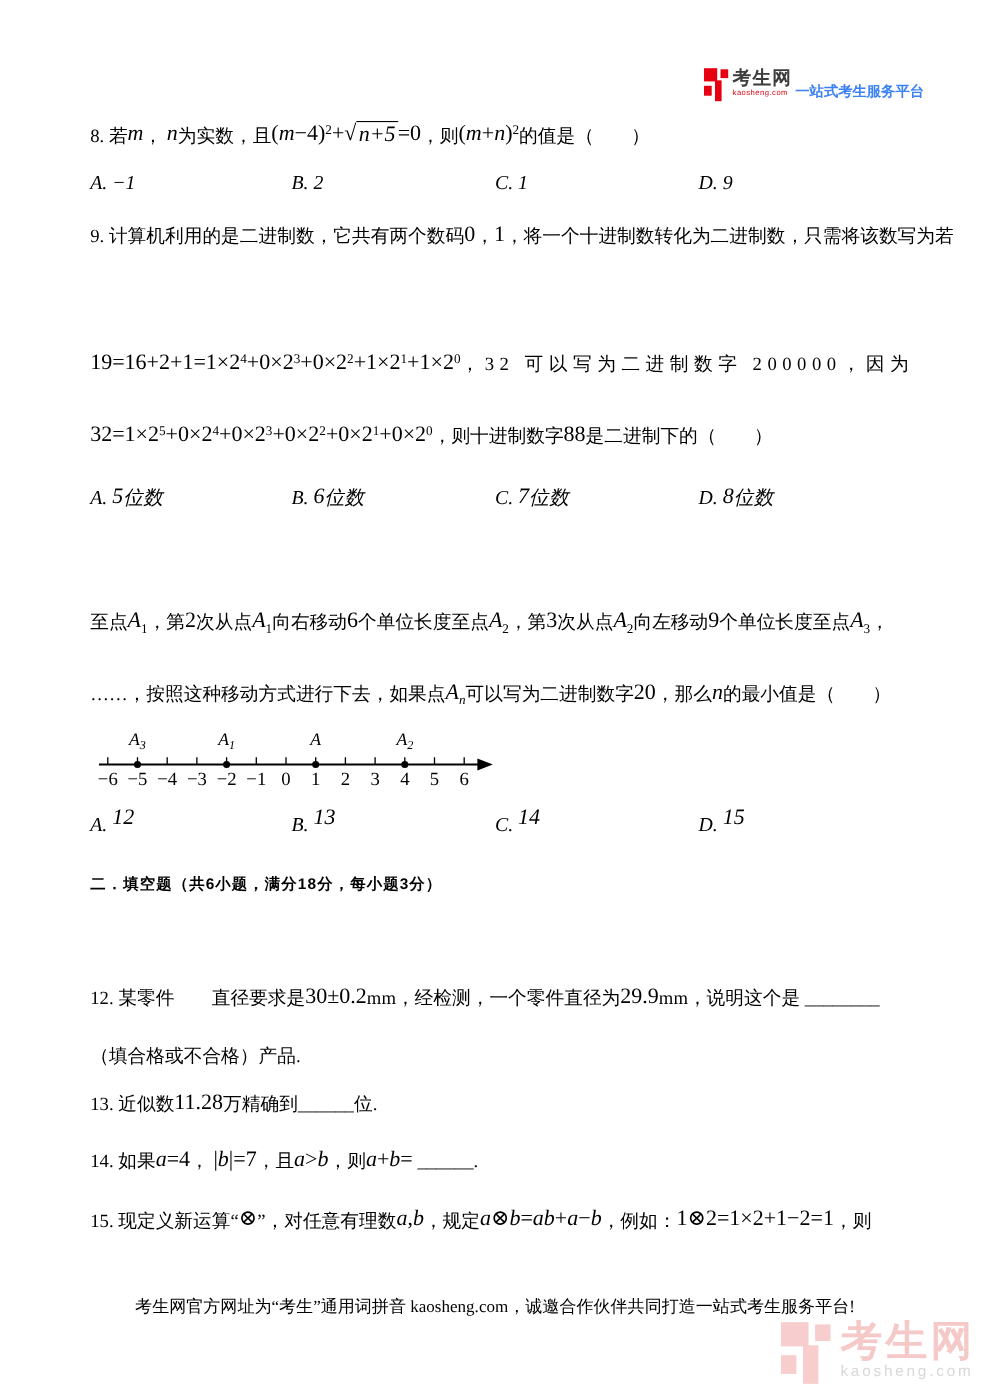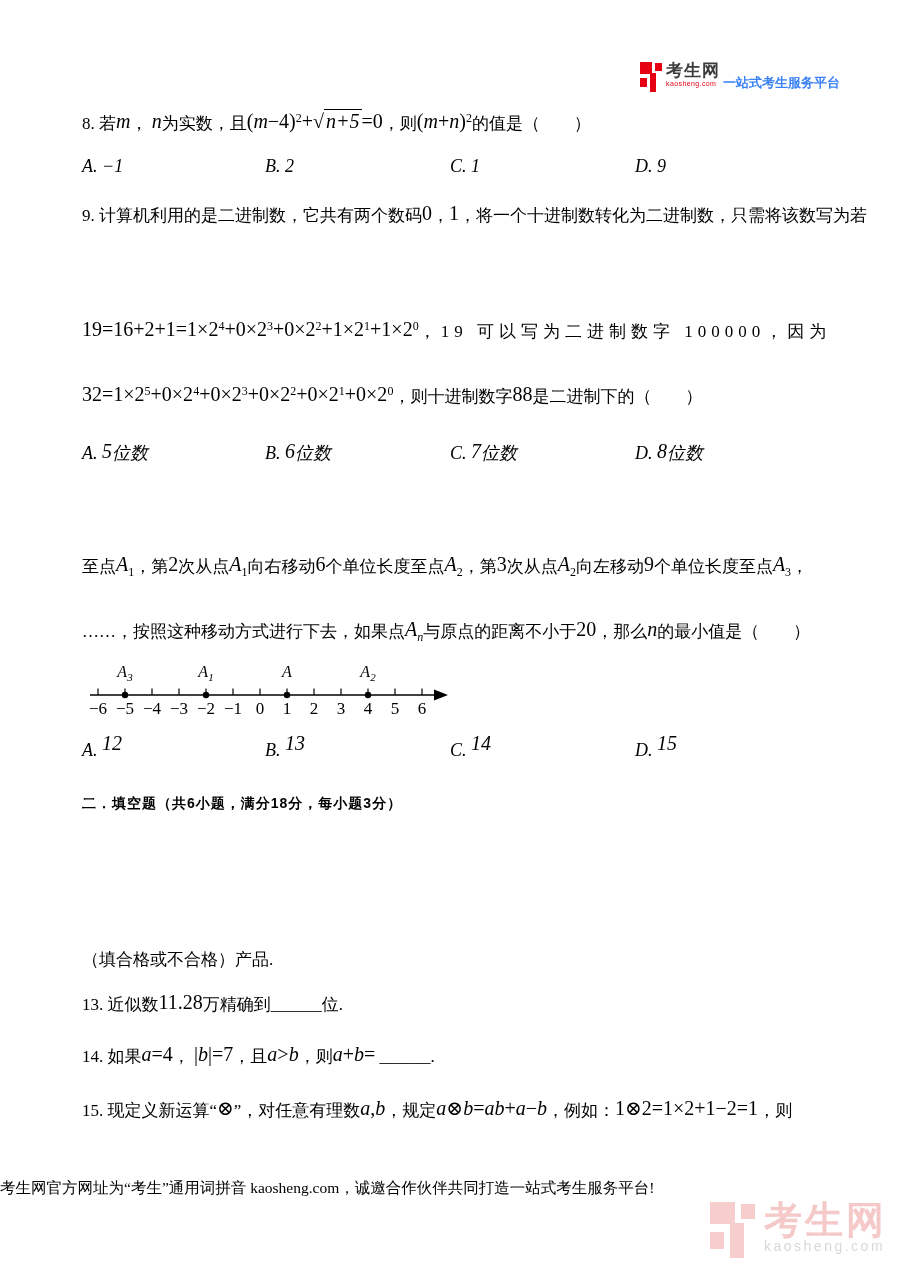--- a/index.html
+++ b/index.html
@@ -41,21 +41,21 @@
   .sec-title{position:absolute;left:82px;font-size:14px;font-weight:bold;white-space:nowrap;
              font-family:"Liberation Sans","DejaVu Sans",sans-serif;letter-spacing:1px;}
 
   
   .numline{position:absolute;left:88px;top:661px;}
   .numline text{font-family:"Liberation Serif","DejaVu Serif",serif;}
   .ticknum{font-size:17px;}
   .ptlabel{font-size:16px;font-style:italic;}
 
   
-  .footer{position:absolute;top:1178px;left:0;width:900px;text-align:left;font-size:15.5px;}
+  .footer{position:absolute;top:1178px;left:0;width:900px;text-align:center;font-size:15.5px;}
 
   
   .wm{position:absolute;left:710px;top:1202px;display:flex;align-items:flex-start;}
   .wm .mark{width:46px;height:56px;}
   .wm .mark i{background:#f7cdcd;}
   .wm-col{margin-left:8px;}
   .wm-brand{font-family:"Liberation Sans","DejaVu Sans",sans-serif;font-weight:bold;
             font-size:38px;line-height:36px;color:#f6c9c9;letter-spacing:3px;white-space:nowrap;}
   .wm-dom{font-family:"Liberation Sans","DejaVu Sans",sans-serif;font-size:14px;
           color:#d8d8d8;letter-spacing:2.5px;line-height:16px;}
@@ -81,31 +81,31 @@
 
   <div class="line" style="top:100px"><span>8. 若</span><span class="seg-i">m</span><span>， </span><span class="seg-i">n</span><span>为实数，且</span><span class="seg-m">(</span><span class="seg-i">m</span><span class="seg-m">−4)</span><sup class="seg-sup">2</sup><span class="seg-m">+</span><span class="seg-m">√</span><span class="seg-ov">n+5</span><span class="seg-m">=0</span><span>，则</span><span class="seg-m">(</span><span class="seg-i">m</span><span class="seg-m">+</span><span class="seg-i">n</span><span class="seg-m">)</span><sup class="seg-sup">2</sup><span>的值是（　　）</span></div>
   <div class="optrow" style="top:156px">
     <span class="opt o1"><span>A. −1</span></span>
     <span class="opt o2"><span>B. 2</span></span>
     <span class="opt o3"><span>C. 1</span></span>
     <span class="opt o4"><span>D. 9</span></span>
   </div>
 
   <div class="line" style="top:195px"><span>9. 计算机利用的是二进制数，它共有两个数码</span><span class="seg-m">0</span><span>，</span><span class="seg-m">1</span><span>，将一个十进制数转化为二进制数，只需将该数写为若</span></div>
-  <div class="line" style="top:308px"><span class="seg-m">19=16+2+1=1×2</span><sup class="seg-sup">4</sup><span class="seg-m">+0×2</span><sup class="seg-sup">3</sup><span class="seg-m">+0×2</span><sup class="seg-sup">2</sup><span class="seg-m">+1×2</span><sup class="seg-sup">1</sup><span class="seg-m">+1×2</span><sup class="seg-sup">0</sup><span class="seg-sp">，19 可以写为二进制数字 100000，因为</span></div>
+  <div class="line" style="top:308px"><span class="seg-m">19=16+2+1=1×2</span><sup class="seg-sup">4</sup><span class="seg-m">+0×2</span><sup class="seg-sup">3</sup><span class="seg-m">+0×2</span><sup class="seg-sup">2</sup><span class="seg-m">+1×2</span><sup class="seg-sup">1</sup><span class="seg-m">+1×2</span><sup class="seg-sup">0</sup><span class="seg-sp">，32 可以写为二进制数字 200000，因为</span></div>
   <div class="line" style="top:373px"><span class="seg-m">32=1×2</span><sup class="seg-sup">5</sup><span class="seg-m">+0×2</span><sup class="seg-sup">4</sup><span class="seg-m">+0×2</span><sup class="seg-sup">3</sup><span class="seg-m">+0×2</span><sup class="seg-sup">2</sup><span class="seg-m">+0×2</span><sup class="seg-sup">1</sup><span class="seg-m">+0×2</span><sup class="seg-sup">0</sup><span>，则十进制数字</span><span class="seg-m">88</span><span>是二进制下的（　　）</span></div>
   <div class="optrow" style="top:440px">
     <span class="opt o1"><span>A. </span><span class="seg-m">5</span><span>位数</span></span>
     <span class="opt o2"><span>B. </span><span class="seg-m">6</span><span>位数</span></span>
     <span class="opt o3"><span>C. </span><span class="seg-m">7</span><span>位数</span></span>
     <span class="opt o4"><span>D. </span><span class="seg-m">8</span><span>位数</span></span>
   </div>
 
   <div class="line" style="top:546px"><span>至点</span><span class="seg-i">A</span><sub class="seg-sub">1</sub><span>，第</span><span class="seg-m">2</span><span>次从点</span><span class="seg-i">A</span><sub class="seg-sub">1</sub><span>向右移动</span><span class="seg-m">6</span><span>个单位长度至点</span><span class="seg-i">A</span><sub class="seg-sub">2</sub><span>，第</span><span class="seg-m">3</span><span>次从点</span><span class="seg-i">A</span><sub class="seg-sub">2</sub><span>向左移动</span><span class="seg-m">9</span><span>个单位长度至点</span><span class="seg-i">A</span><sub class="seg-sub">3</sub><span>，</span></div>
-  <div class="line" style="top:611px"><span>……，按照这种移动方式进行下去，如果点</span><span class="seg-i">A</span><sub class="seg-subi">n</sub><span>与原点的距离不小于</span><span class="seg-m">20</span><span>，那么</span><span class="seg-i">n</span><span>的最小值是（　　）</span></div>
+  <div class="line" style="top:611px"><span>……，按照这种移动方式进行下去，如果点</span><span class="seg-i">A</span><sub class="seg-subi">n</sub><span>可以写为二进制数字</span><span class="seg-m">20</span><span>，那么</span><span class="seg-i">n</span><span>的最小值是（　　）</span></div>
 
   <svg class="numline" width="380" height="60" viewBox="0 0 380 60">
 
     <line x1="2" y1="34" x2="352" y2="34" stroke="#000" stroke-width="1.6"></line>
     <polygon points="360,34 346,28.5 346,39.5" fill="#000"></polygon>
 
     <g stroke="#000" stroke-width="1.2">
       <line x1="10" y1="27.5" x2="10" y2="34"></line>
         <line x1="37" y1="27.5" x2="37" y2="34"></line>
       <line x1="64" y1="27.5" x2="64" y2="34"></line>
@@ -152,20 +152,21 @@
 
   <div class="optrow" style="top:732px">
     <span class="opt o1"><span>A. </span><span class="seg-r">12</span></span>
     <span class="opt o2"><span>B. </span><span class="seg-r">13</span></span>
     <span class="opt o3"><span>C. </span><span class="seg-r">14</span></span>
     <span class="opt o4"><span>D. </span><span class="seg-r">15</span></span>
   </div>
 
   <div class="sec-title" style="top:795px">二．填空题（共6小题，满分18分，每小题3分）</div>
 
+  <div class="line" style="top:888px"><span>12. 某零件　　直径要求是</span><span class="seg-m">30±0.2</span><span>mm，经检测，一个零件直径为</span><span class="seg-m">29.9</span><span>mm，说明这个是 ________</span></div>
   <div class="line" style="top:942px"><span>（填合格或不合格）产品.</span></div>
   <div class="line" style="top:984px"><span>13. 近似数</span><span class="seg-m">11.28</span><span>万精确到______位.</span></div>
   <div class="line" style="top:1036px"><span>14. 如果</span><span class="seg-i">a</span><span class="seg-m">=4</span><span>， </span><span class="seg-m">|</span><span class="seg-i">b</span><span class="seg-m">|=7</span><span>，且</span><span class="seg-i">a</span><span class="seg-m">&gt;</span><span class="seg-i">b</span><span>，则</span><span class="seg-i">a</span><span class="seg-m">+</span><span class="seg-i">b</span><span class="seg-m">=</span><span> ______.</span></div>
   <div class="line" style="top:1090px"><span>15. 现定义新运算“</span><span class="seg-m">⊗</span><span>”，对任意有理数</span><span class="seg-i">a</span><span class="seg-m">,</span><span class="seg-i">b</span><span>，规定</span><span class="seg-i">a</span><span class="seg-m">⊗</span><span class="seg-i">b</span><span class="seg-m">=</span><span class="seg-i">ab</span><span class="seg-m">+</span><span class="seg-i">a</span><span class="seg-m">−</span><span class="seg-i">b</span><span>，例如：</span><span class="seg-m">1⊗2=1×2+1−2=1</span><span>，则</span></div>
 
   <div class="footer">考生网官方网址为“考生”通用词拼音 kaosheng.com，诚邀合作伙伴共同打造一站式考生服务平台!</div>
 
   <div class="wm">
     <span class="mark">
       <i class="b1"></i>

